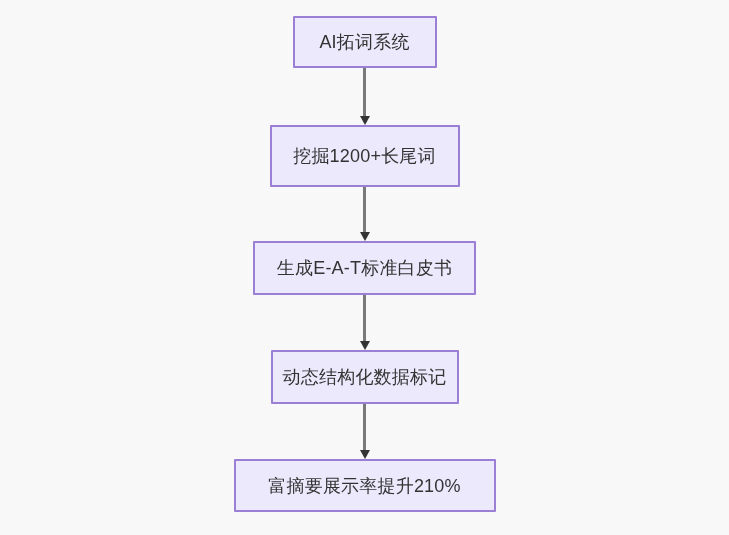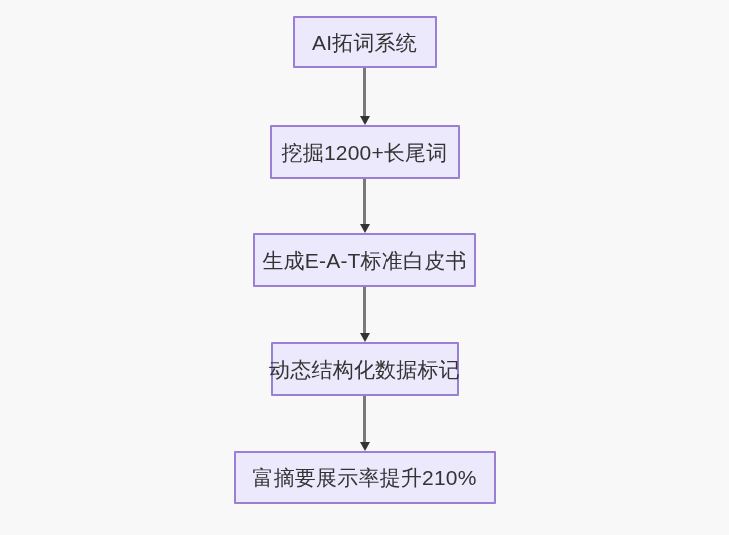--- a/index.html
+++ b/index.html
@@ -33,36 +33,36 @@
 
   .node {
     box-sizing: border-box;
     background: #ece9fc;
     border: 2px solid #9a7fd4;
     border-radius: 1px;
     display: flex;
     align-items: center;
     justify-content: center;
     color: #333333;
-    font-size: 21px;
+    font-size: 18px;
     line-height: 1;
     letter-spacing: 0.2px;
     white-space: nowrap;
     position: relative;
     z-index: 2;
   }
 
   .node-label {
     display: block;
     padding: 0 6px;
   }
 
   
   .node-1 { width: 144px; height: 52px; margin-top: 16px; }
-  .node-2 { width: 190px; height: 54px; }
+  .node-2 { width: 190px; height: 62px; }
   .node-3 { width: 223px; height: 54px; }
   .node-4 { width: 188px; height: 54px; }
   .node-5 { width: 262px; height: 53px; }
 
   .connector {
     position: relative;
     width: 14px;
     flex: 0 0 auto;
     z-index: 1;
   }

